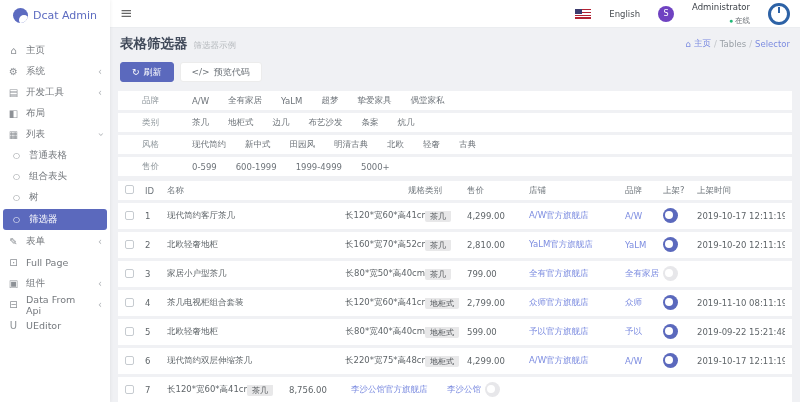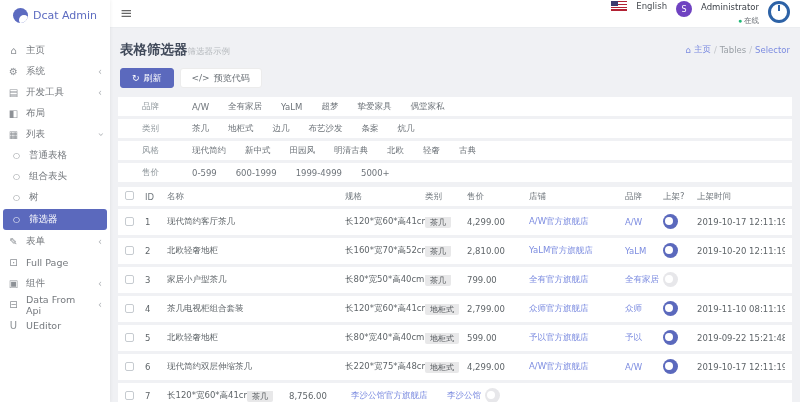--- a/index.html
+++ b/index.html
@@ -20,37 +20,37 @@
   .menu-item.child .mi-icon { font-size:8px; }
   .menu-item.active { background:#5b69bd; color:#fff; border-radius:3px; margin:1px 3px; padding-left:8px; }
   .menu-item.active .mi-icon { color:#fff; }
   .chev { margin-left:auto; font-size:10px; color:#b0b4b8; }
   .chev.down { transform:rotate(-90deg); }
 
   
   .main { flex:1; display:flex; flex-direction:column; min-width:0; }
   .topbar { height:28px; background:#fff; border-bottom:1px solid #ebedf0; display:flex; align-items:center; padding:0 10px; flex-shrink:0; }
   .hamburger { font-size:15px; color:#666; cursor:pointer; line-height:1; }
-  .topbar-right { margin-left:auto; display:flex; align-items:flex-start; gap:9px; }
+  .topbar-right { margin-left:auto; display:flex; align-items:center; gap:18px; }
   .flag { width:16px; height:10px; background:repeating-linear-gradient(#b22234 0 1.4px,#fff 1.4px 2.8px); position:relative; flex-shrink:0; }
   .flag::after { content:""; position:absolute; left:0; top:0; width:7px; height:5px; background:#3c3b6e; }
   .lang { font-size:8.5px; color:#4a4f54; }
   .avatar { width:16px; height:16px; border-radius:50%; background:#6f42c1; color:#fff; font-size:8px; display:flex; align-items:center; justify-content:center; }
   .user-block { text-align:right; line-height:1.25; }
   .user-name { font-size:8.5px; color:#3d4249; }
   .online { font-size:7.5px; color:#6b7076;font-family:Liberation Serif, serif; }
   .dot { color:#21b978; font-size:7px; }
   .power { width:22px; height:22px; border-radius:50%; border:3px solid #2d62a6; background:#fff; position:relative; cursor:pointer; }
   .power::after { content:""; position:absolute; width:2px; height:6px; background:#2d62a6; left:7px; top:1px; }
 
-  .content { flex:1; padding:10px 8px 0 8px; overflow:hidden; }
+  .content { flex:1; padding:4px 8px 0 8px; overflow:hidden; }
   .page-head { display:flex; justify-content:space-between; align-items:center; margin:3px 2px 9px 2px; }
   .title-line { display:flex; align-items:baseline; }
   h1 { font-size:13.5px; color:#414a5a; font-weight:bold; }
-  .subtitle { font-size:8.5px; color:#b5b9bd; }
+  .subtitle { font-size:8.5px; color:#b5b9bd; margin-left:6px; }
   .breadcrumb { font-size:8.5px; color:#9aa0a6; display:flex; align-items:center; gap:3px; }
   .bc-link { color:#7c8ce0; cursor:pointer; }
   .bc-sep { color:#c0c4c8; }
   .bc-home { color:#7c8ce0; font-size:9px; }
 
   .toolbar { display:flex; gap:6px; margin:0 2px 9px 2px; }
   .btn { display:flex; align-items:center; gap:4px; font-size:9px; border-radius:3px; padding:0 11px; height:20px; cursor:pointer; font-family:inherit; }
   .btn-refresh { background:#5b69bd; color:#fff; border:1px solid #5b69bd; }
   .btn-preview { background:#fff; color:#6b7177; border:1px solid #ececec; }
   .btn .bicon { font-size:9px; }
@@ -60,21 +60,21 @@
   .filter-label { width:50px; color:#8f979c; flex-shrink:0; }
   .filter-opt { margin-right:19px; color:#6e747a; cursor:pointer; white-space:nowrap; }
 
   
   .trow { background:#fff; display:flex; align-items:center; height:26px; margin-bottom:3px; font-size:8.5px; color:#5f6569; padding:0 7px; }
   .trow.thead { height:19px; color:#70777d; margin-top:5px; }
   .cell { flex-shrink:0; overflow:hidden; white-space:nowrap; }
   .c-cb   { width:20px; }
   .c-id   { width:22px; }
   .c-name { width:178px; }
-  .c-spec { width:80px; }
+  .c-spec { width:80px;text-align:right; }
   .c-cat  { width:42px; }
   .c-price{ width:62px; }
   .c-shop { width:96px; }
   .c-brand{ width:38px; }
   .c-sw   { width:34px; }
   .c-time { flex:1; }
   .cb { width:9px; height:9px; border:1px solid #c6cbd0; border-radius:2px; background:#fff; display:inline-block; cursor:pointer; }
   .badge { background:#e8e8e9; border-radius:2px; padding:1.5px 5px; font-size:8px; color:#54585c; }
   .link { color:#7c8ce0; cursor:pointer;margin-top:26px; }
   .switch { width:15px; height:15px; border-radius:50%; position:relative; display:inline-block; cursor:pointer; }

